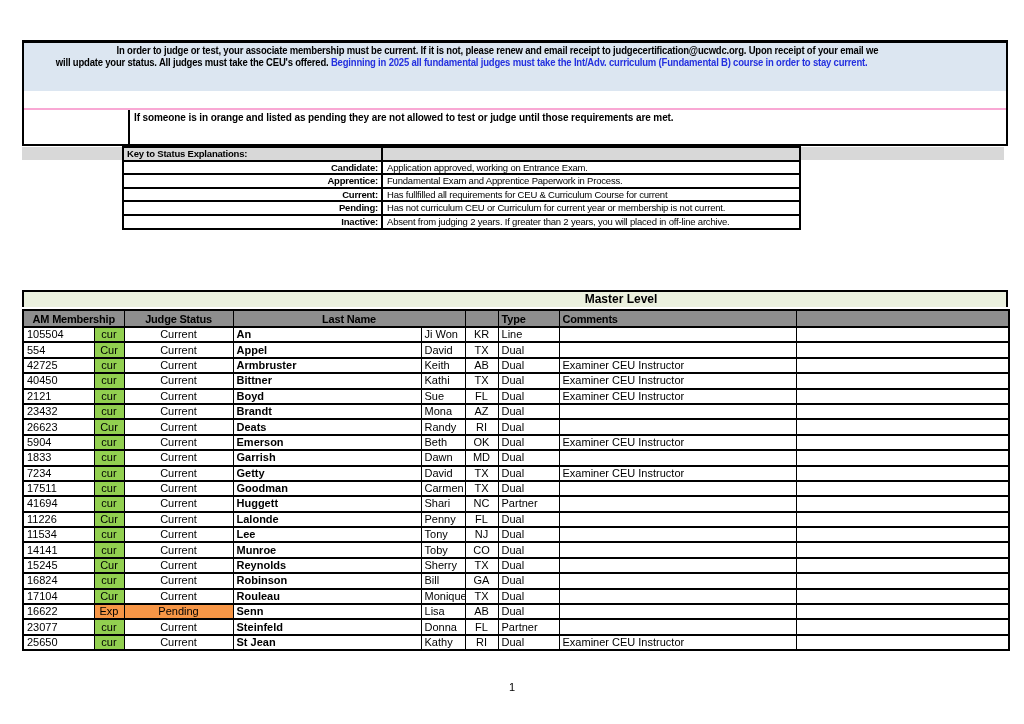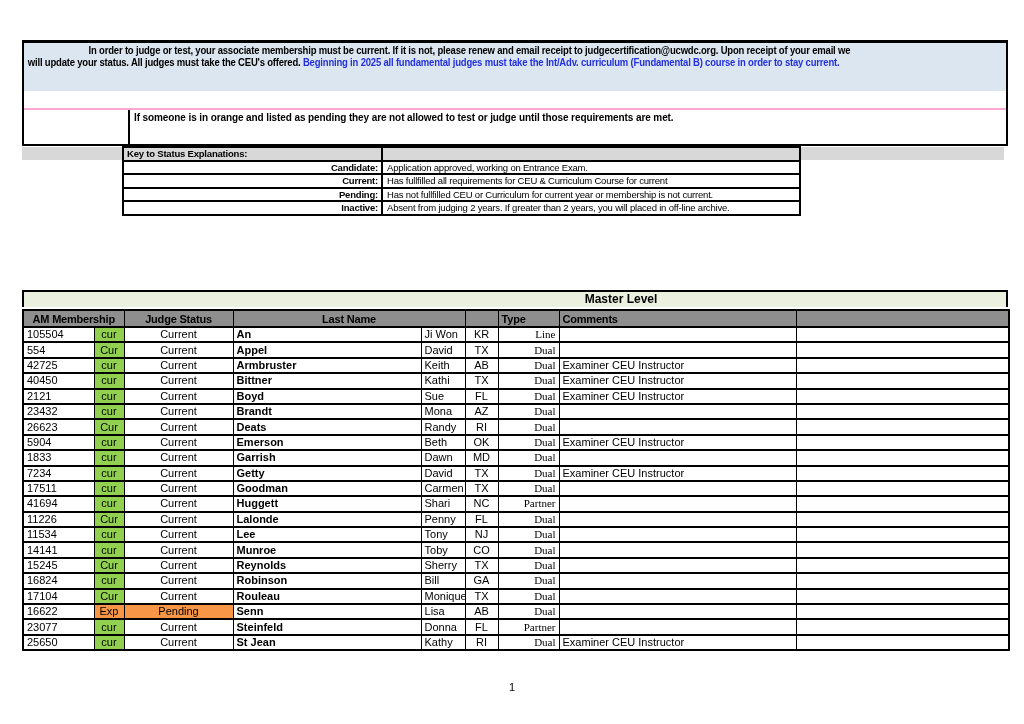--- a/index.html
+++ b/index.html
@@ -5,21 +5,21 @@
   html,body{margin:0;padding:0;background:#fff;}
   .page{
     position:relative;width:1024px;height:724px;background:#fff;
     font-family:"Liberation Sans","DejaVu Sans",sans-serif;color:#000;overflow:hidden;
   }
   
   .top-box{
     position:absolute;left:22px;top:40px;width:982px;
     border:2px solid #000;border-top:3px solid #000;
   }
-  .blue-area{background:var(--notice_bg);height:46px;padding-top:2px;}
+  .blue-area{background:var(--notice_bg);height:46px;padding-top:2px;padding-left:28px;}
   .notice-line{
     white-space:nowrap;font-weight:bold;font-size:10px;letter-spacing:-0.2px;
     line-height:12px;transform:scaleX(0.95);transform-origin:0 0;padding-left:4px;
   }
   .notice-line.first{text-indent:64px;}
   .blue-text{color:var(--blue_text);}
   .white-strip{height:17px;background:#fff;}
   .note-row{display:flex;border-top:2px solid #f9a8d4;height:34px;background:#fff;}
   .note-left{width:104px;border-right:2px solid #000;}
   .note-text{
@@ -62,21 +62,21 @@
     text-align:center;letter-spacing:-0.2px;
   }
   .main-table thead th.left{text-align:left;}
   .main-table td{height:13.4px;line-height:13px;}
   .c-mem{text-align:left;border-radius:6px;}
   .c-abbr{text-align:center;}
   .c-status{text-align:center;}
   .c-last{text-align:left;font-weight:bold;}
   .c-first{text-align:left;}
   .c-state{text-align:center;}
-  .c-type{text-align:right;font-family:Liberation Serif, serif;}
+  .c-type{text-align:left;}
   .c-comments{text-align:left;white-space:pre;}
   
   .page-number{position:absolute;left:0;top:681px;width:1024px;text-align:center;font-size:11px;}
 </style>
 </head>
 <body>
 
 <div class="page">
 
   <div class="top-box">
@@ -100,26 +100,30 @@
   <div class="key-table">
       <div class="key-row">
         <div class="key-label title">Key to Status Explanations:</div>
         <div class="key-desc"></div>
       </div>
       <div class="key-row">
         <div class="key-label">Candidate:</div>
         <div class="key-desc">Application approved, working on Entrance Exam.</div>
       </div>
       <div class="key-row">
+        <div class="key-label">Apprentice:</div>
+        <div class="key-desc">Fundamental Exam and Apprentice Paperwork in Process.</div>
+      </div>
+      <div class="key-row">
         <div class="key-label">Current:</div>
         <div class="key-desc">Has fullfilled all requirements for CEU  &amp; Curriculum Course for current</div>
       </div>
       <div class="key-row">
         <div class="key-label">Pending:</div>
-        <div class="key-desc">Has not fullfilled CEU or Curriculum for current year or membership is not current.</div>
+        <div class="key-desc">Has not curriculum CEU or Curriculum for current year or membership is not current.</div>
       </div>
       <div class="key-row">
         <div class="key-label">Inactive:</div>
         <div class="key-desc">Absent from judging 2 years. If  greater than 2 years, you will placed in off-line archive.</div>
       </div>
     </div>
 
   <div class="master-band">Master Level</div>
 
   <table class="main-table">

